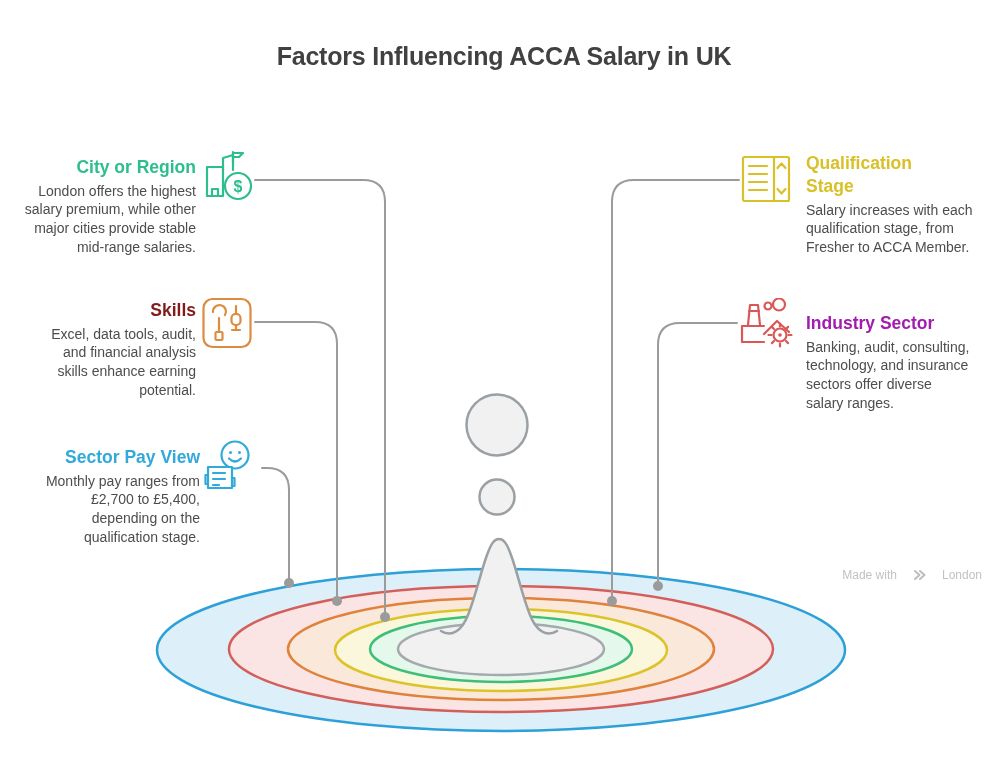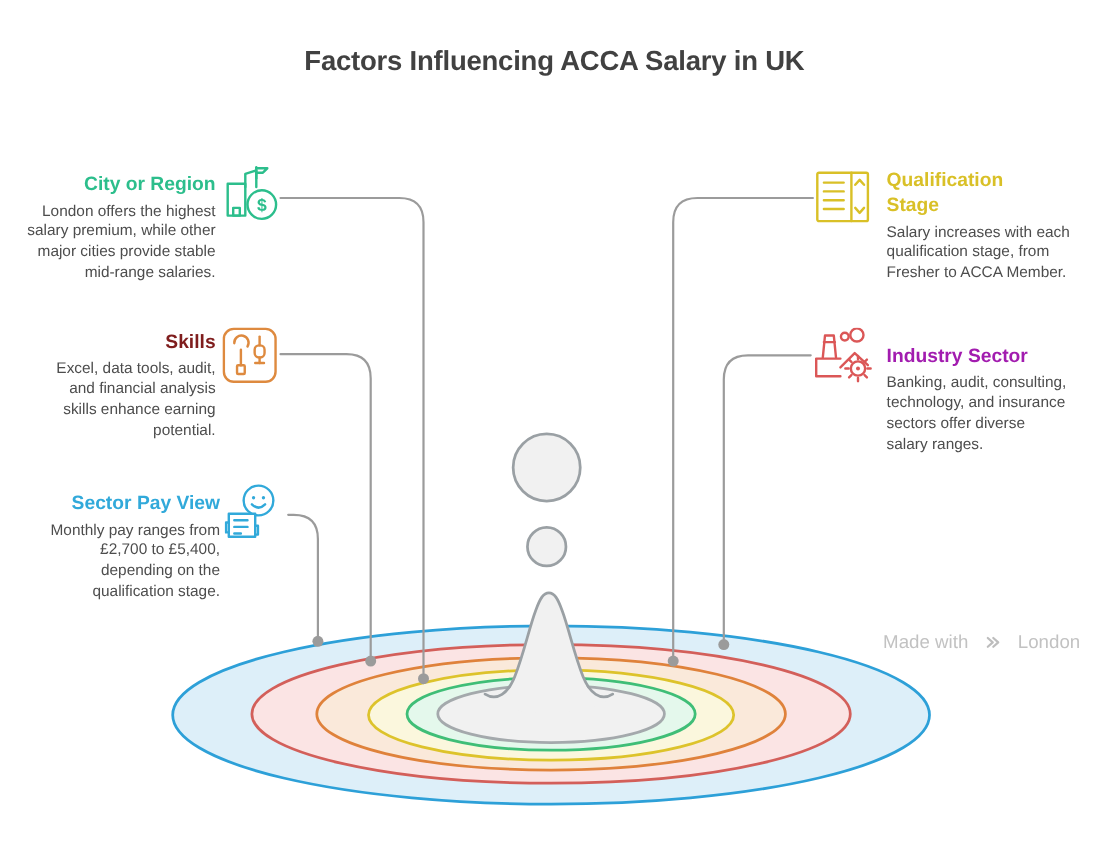--- a/index.html
+++ b/index.html
@@ -14,22 +14,22 @@
   .t-right{text-align:right;}
   .t-left{text-align:left;}
   .accent-green{color:#2cbe8c;}
   .accent-orange{color:#7f1d1d;}
   .accent-cyan{color:#31a9da;}
   .accent-yellow{color:#d9c027;}
   .accent-red{color:#a21caf;}
   .icon{position:absolute;z-index:2;}
   .icon svg{display:block;}
   .bg-svg{position:absolute;left:0;top:0;z-index:1;}
-  .footer{position:absolute;right:26px;bottom:20px;z-index:3;display:flex;
-          align-items:center;gap:16px;font-size:17px;color:#c2c2c2;}
+  .footer{position:absolute;right:26px;bottom:32px;z-index:3;display:flex;
+          align-items:center;gap:16px;font-size:12px;color:#c2c2c2;}
   .qual-title{max-width:125px;}
 </style>
 </head>
 <body>
 
 <div class="stage">
 
   <div class="heading">Factors Influencing ACCA Salary in UK</div>
 
   <svg class="bg-svg" width="1008" height="781" viewBox="0 0 1008 781">

